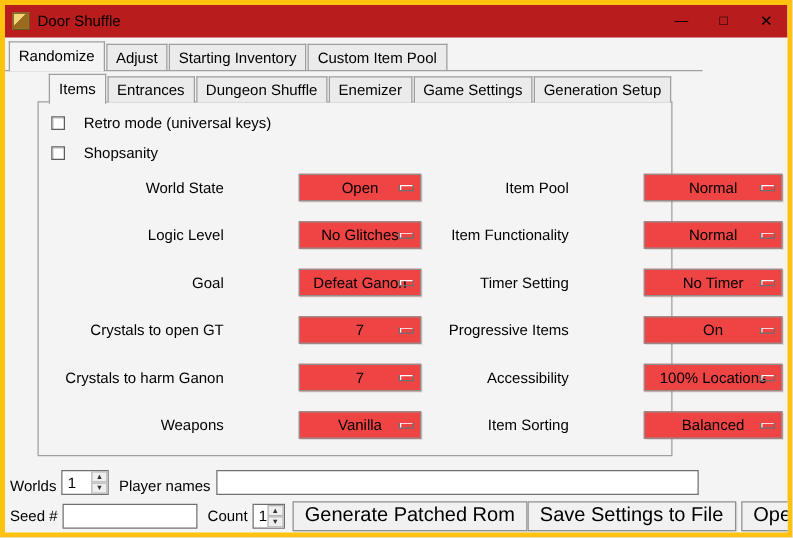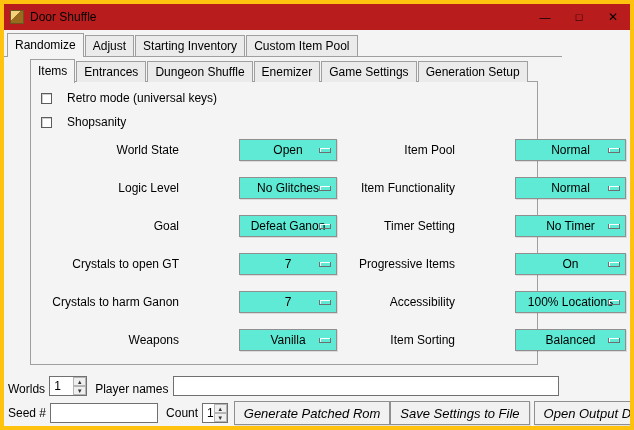--- a/index.html
+++ b/index.html
@@ -21,45 +21,45 @@
   .win-btn{width:34px;height:100%;display:flex;align-items:center;justify-content:center;font-size:11px;cursor:default;}
   .win-btn.close{font-size:12px;}
   
   .content{position:relative;height:396px;width:558px;}
   
   .outer-tabs{display:flex;align-items:flex-end;padding-left:3px;margin-top:3px;border-bottom:1px solid #9f9f9f;}
   .tab{padding:3px 7px;border:1px solid #9f9f9f;border-bottom:none;background:#ebebeb;margin-right:1px;white-space:nowrap;cursor:default;}
   .tab.active{background:#f4f4f4;position:relative;margin-bottom:-1px;padding-bottom:5px;padding-top:4px;z-index:2;}
   
   .inner-wrap{margin:2px 24px 0 26px;}
-  .inner-tabs{display:flex;align-items:flex-end;position:relative;z-index:2;}
+  .inner-tabs{display:flex;align-items:flex-end;position:relative;z-index:2;justify-content:flex-end;}
   .inner-pane{border:1px solid #9f9f9f;height:284px;background:#f4f4f4;margin-top:-1px;position:relative;}
   .inner-tabs .tab.active{margin-bottom:-1px;}
   
   .checkbox-row{display:flex;align-items:center;gap:15px;margin:10px 0 0 10px;cursor:default;}
   .checkbox-row:first-child{margin-top:9px;}
   .checkbox{width:11px;height:11px;background:#ffffff;border:1px solid #5c5c5c;box-shadow:inset 1px 1px 0 #cfcfcf;flex:0 0 auto;}
   
   .fields{display:grid;grid-template-columns:146px 142px 102px 155px;column-gap:7px;row-gap:9px;margin:10px 0 0 2px;align-items:center;gap:16px;}
   .flabel{text-align:right;white-space:nowrap;}
-  .dropdown{height:22px;background:#5eead4;border:1px solid #8f8f8f;box-shadow:1px 1px 0 rgba(0,0,0,0.10);
+  .dropdown{height:22px;background:#ef4444;border:1px solid #8f8f8f;box-shadow:1px 1px 0 rgba(0,0,0,0.10);
     display:flex;align-items:center;justify-content:center;position:relative;cursor:default;white-space:nowrap;margin-left:44px;}
   .dd-ind{position:absolute;right:5px;top:8px;width:12px;height:5px;border:1px solid #6f6f6f;border-top:none;
     box-shadow:1px 1px 0 #ffffff inset;}
   
   .bottom1{position:absolute;left:4px;right:3px;top:341px;display:flex;align-items:flex-end;height:22px;}
   .bottom2{position:absolute;left:4px;right:3px;top:368px;display:flex;align-items:center;height:24px;}
   .lbl{white-space:nowrap;}
   .spin{display:flex;width:38px;height:20px;border:1px solid #707070;background:#fff;}
   .spin-val{flex:1;display:flex;align-items:center;padding-left:4px;}
   .spin-arrows{width:13px;display:flex;flex-direction:column;}
   .spin-arrow{flex:1;font-size:6px;display:flex;align-items:center;justify-content:center;background:#efefef;border:1px solid #b5b5b5;cursor:default;color:#333;}
   .text-input{height:20px;border:1px solid #707070;background:#fff;font-family:"Liberation Sans",sans-serif;font-size:12px;padding:0 3px;outline:none;}
   .btn{height:24px;background:#f1f1f1;border:1px solid #8f8f8f;box-shadow:1px 1px 0 rgba(0,0,0,0.08);
-    padding:0 9px;display:flex;align-items:center;white-space:nowrap;cursor:default;font-size:13px;font-style:italic;}
+    padding:0 9px;display:flex;align-items:center;white-space:nowrap;cursor:default;font-size:16px;}
   .spacer{flex:1;}
   .gap4{width:4px;flex:0 0 auto;}  .gap6{width:6px;flex:0 0 auto;}  .gap8{width:8px;flex:0 0 auto;}
 </style>
 </head>
 <body>
 
 <div class="window">
 
   <div class="titlebar">
     <div class="app-icon"></div>

